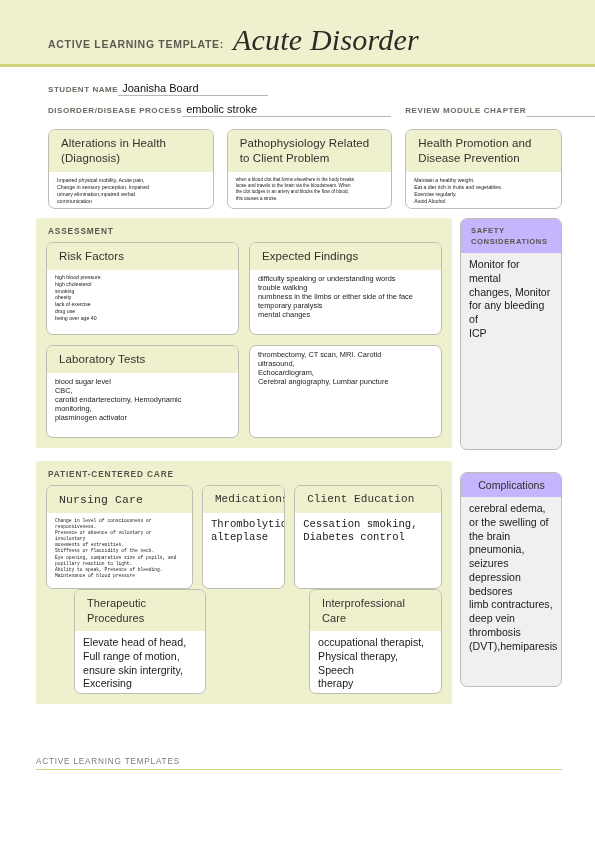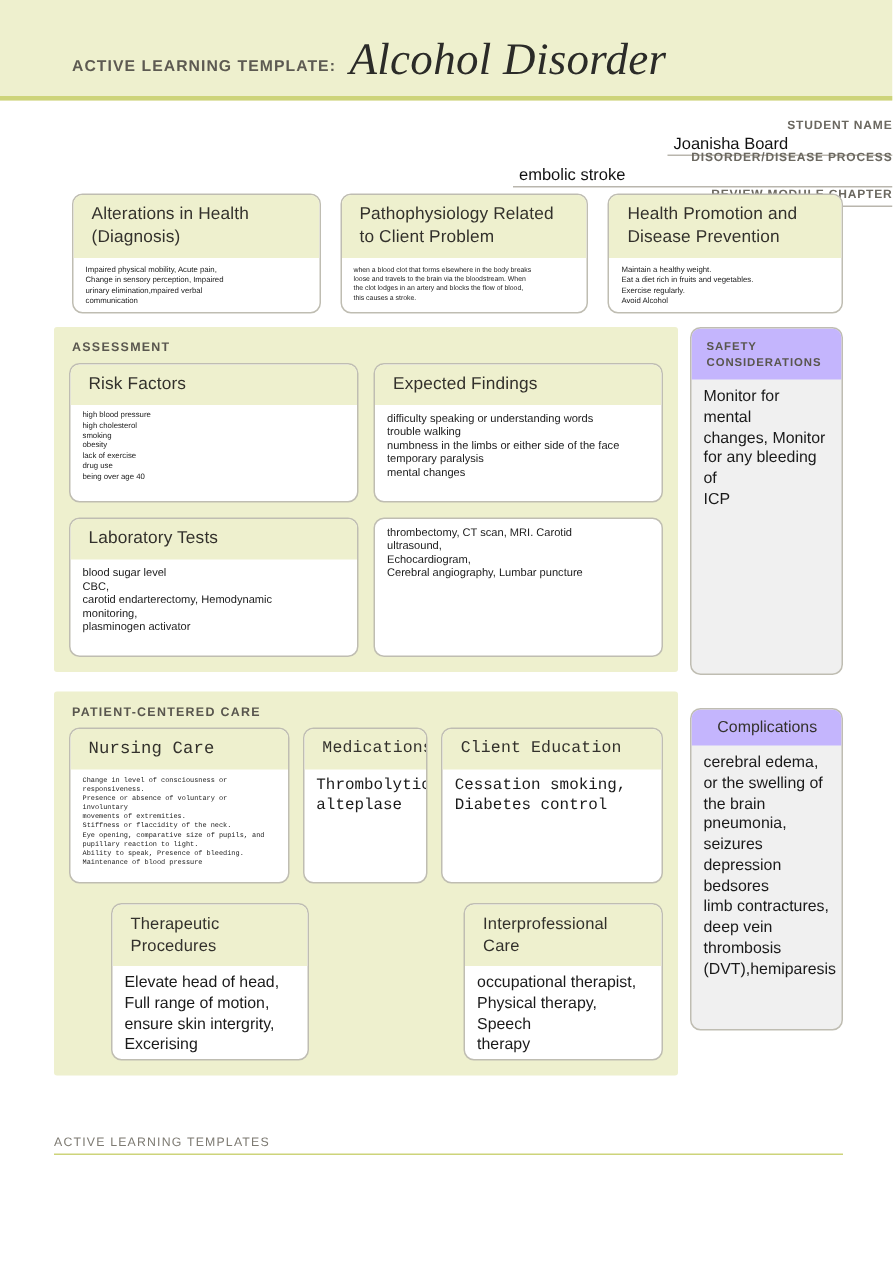--- a/index.html
+++ b/index.html
@@ -51,21 +51,20 @@
 
   
   .fields {
     padding: 12px 0 0 48px;
   }
   .field-row {
     display: flex;
     align-items: flex-end;
     margin-bottom: 4px;
     height: 17px;
-    flex-direction: column;
   }
   .field-label {
     font-size: 8px;
     letter-spacing: 0.55px;
     color: #6b6860;
     font-weight: 600;
     text-transform: uppercase;
     white-space: nowrap;
     padding-bottom: 2px;
   }
@@ -159,21 +158,21 @@
   .panel-grid {
     display: flex;
     gap: 10px;
   }
   .panel-grid + .panel-grid { margin-top: 10px; }
   .assess-card { width: 207px; height: 93px; }
   .assess-card .card-body { padding-top: 4px; }
 
   
   .pcc-row1 { display: flex; gap: 9px; font-family: Liberation Mono, monospace; }
-  .pcc-row2 { display: flex; gap: 9px; margin-top: 13px; padding-left: 28px; }
+  .pcc-row2 { display: flex; gap: 9px; margin-top: 0; padding-left: 28px; }
   .c-nursing   { width: 150px; height: 104px; }
   .c-meds      { width: 85px;  height: 104px; }
   .c-education { width: 151px; height: 104px; }
   .c-therapeutic { width: 150px; height: 105px; }
   .c-interpro    { width: 151px; height: 105px; margin-left: 94px; }
 
   
   .side-box {
     border: 1px solid #bfbdb2;
     border-radius: 7px;
@@ -227,21 +226,21 @@
     height: 1px;
     background: #cdd47a;
   }
 </style>
 </head>
 <body>
 
 <div class="masthead">
   <div class="masthead-inner">
     <span class="alt-label">ACTIVE LEARNING TEMPLATE:</span>
-    <span class="alt-title">Alcohol Disorder</span>
+    <span class="alt-title">Acute Disorder</span>
   </div>
 </div>
 
 <div class="fields">
   <div class="field-row">
     <span class="field-label">STUDENT NAME</span>
     <span class="field-value w-name">Joanisha Board</span>
   </div>
   <div class="field-row">
     <span class="field-label">DISORDER/DISEASE PROCESS</span>

